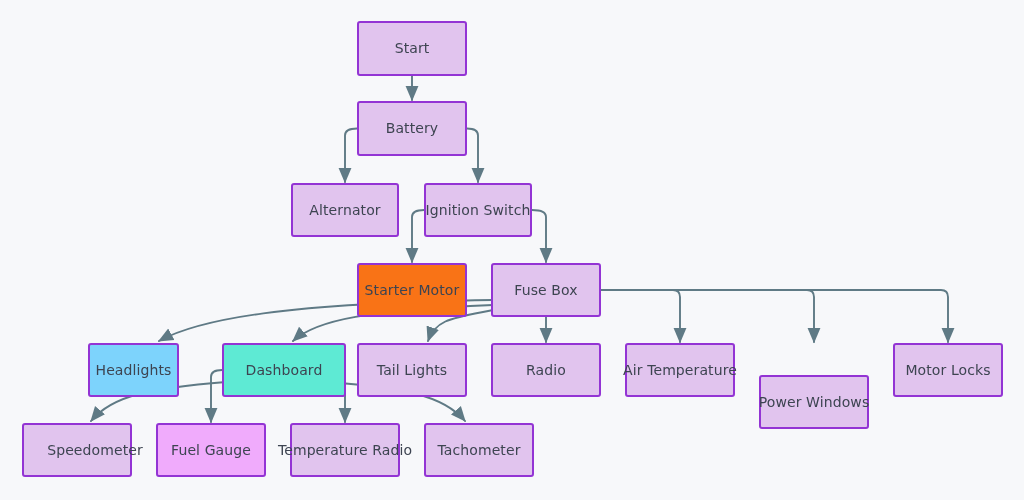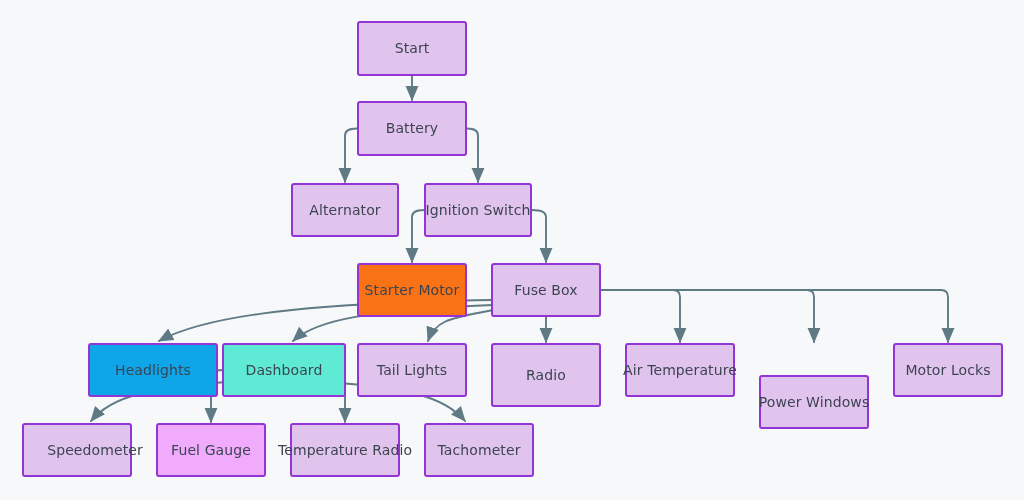--- a/index.html
+++ b/index.html
@@ -88,30 +88,30 @@
       </div>
       <div class="node" style="left: 424px; top: 183px; width: 108px; height: 54px; background: rgb(225, 196, 238); border-color: rgb(147, 52, 212); color: rgb(61, 68, 81);">
         <span class="node-label">Ignition Switch</span>
       </div>
       <div class="node" style="left: 357px; top: 263px; width: 110px; height: 54px; background: #f97316; border-color: rgb(147, 52, 212); color: rgb(61, 68, 81);">
         <span class="node-label">Starter Motor</span>
       </div>
       <div class="node" style="left: 491px; top: 263px; width: 110px; height: 54px; background: rgb(225, 196, 238); border-color: rgb(147, 52, 212); color: rgb(61, 68, 81);">
         <span class="node-label">Fuse Box</span>
       </div>
-      <div class="node" style="left: 88px; top: 343px; width: 130px; height: 54px; background: #0ea5e9; border-color: rgb(147, 52, 212); color: rgb(61, 68, 81);">
+      <div class="node" style="left: 88px; top: 343px; width: 91px; height: 54px; background: #7dd3fc; border-color: rgb(147, 52, 212); color: rgb(61, 68, 81);">
         <span class="node-label">Headlights</span>
       </div>
       <div class="node" style="left: 222px; top: 343px; width: 124px; height: 54px; background: #5eead4; border-color: rgb(147, 52, 212); color: rgb(61, 68, 81);">
         <span class="node-label">Dashboard</span>
       </div>
       <div class="node" style="left: 357px; top: 343px; width: 110px; height: 54px; background: rgb(225, 196, 238); border-color: rgb(147, 52, 212); color: rgb(61, 68, 81);">
         <span class="node-label">Tail Lights</span>
       </div>
-      <div class="node" style="left: 491px; top: 343px; width: 110px; height: 64px; background: rgb(225, 196, 238); border-color: rgb(147, 52, 212); color: rgb(61, 68, 81);">
+      <div class="node" style="left: 491px; top: 343px; width: 110px; height: 54px; background: rgb(225, 196, 238); border-color: rgb(147, 52, 212); color: rgb(61, 68, 81);">
         <span class="node-label">Radio</span>
       </div>
       <div class="node" style="left: 625px; top: 343px; width: 110px; height: 54px; background: rgb(225, 196, 238); border-color: rgb(147, 52, 212); color: rgb(61, 68, 81);">
         <span class="node-label">Air Temperature</span>
       </div>
       <div class="node" style="left: 759px; top: 343px; width: 110px; height: 54px; background: rgb(225, 196, 238); border-color: rgb(147, 52, 212); color: rgb(61, 68, 81); margin-top: 32px;">
         <span class="node-label">Power Windows</span>
       </div>
       <div class="node" style="left: 893px; top: 343px; width: 110px; height: 54px; background: rgb(225, 196, 238); border-color: rgb(147, 52, 212); color: rgb(61, 68, 81);">
         <span class="node-label">Motor Locks</span>

